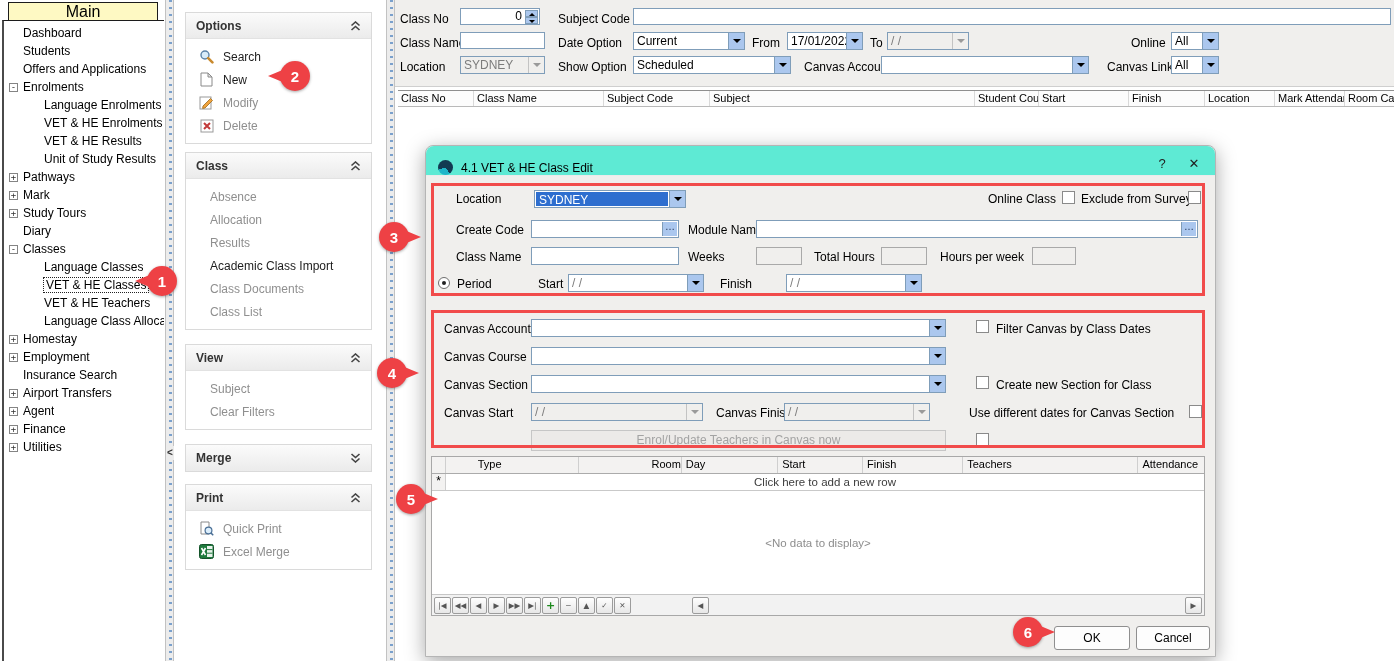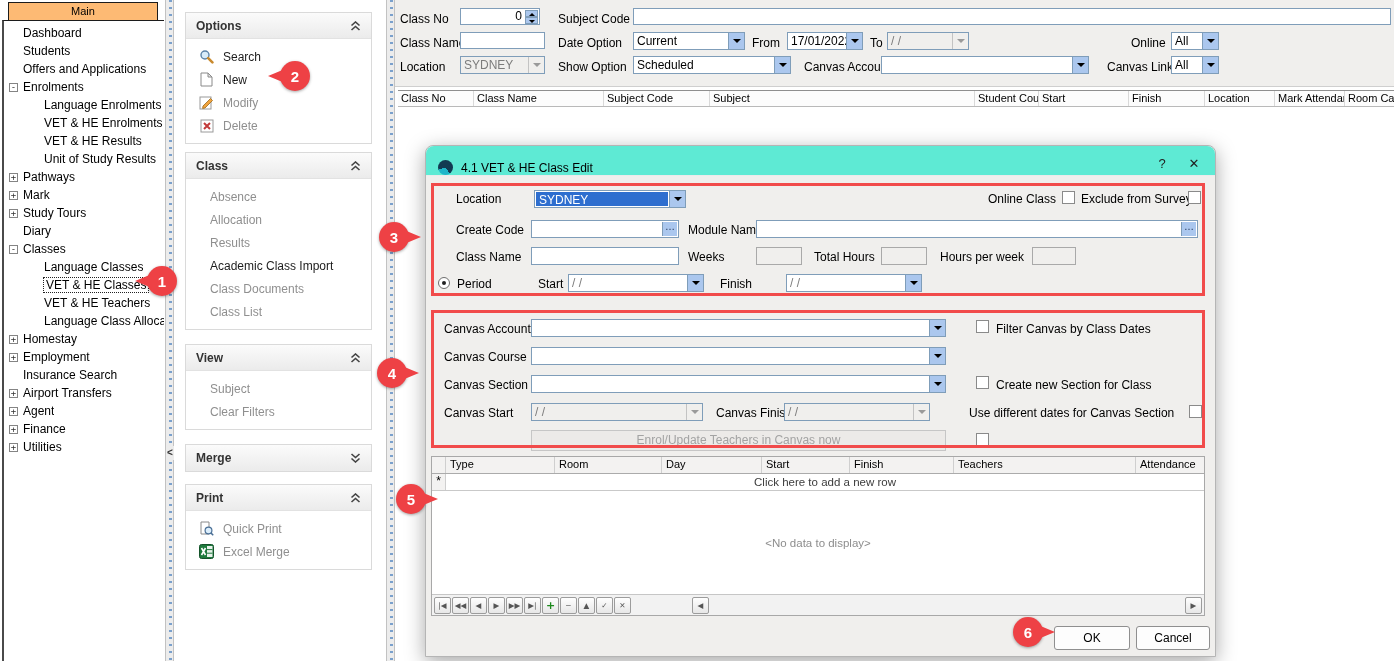--- a/index.html
+++ b/index.html
@@ -2,22 +2,22 @@
 <html><head>
 <meta charset="utf-8">
 <style>
   * { margin:0; padding:0; box-sizing:border-box; }
   html,body { width:1394px; height:661px; overflow:hidden; background:#fff;
     font-family:"Liberation Sans", sans-serif; font-size:12px; color:#000; }
 
   
   #sidebar { position:absolute; left:0; top:0; width:165px; height:661px; background:#fff; }
   #main-tab { position:absolute; left:8px; top:2px; width:150px; height:19px;
-    border:1px solid #1c1c1c; border-bottom:none; background:#fdba74;
-    text-align:center; line-height:17px; font-size:11px; }
+    border:1px solid #1c1c1c; border-bottom:none; background:#fef9c3;
+    text-align:center; line-height:17px; font-size:16px; }
   #tree-box { position:absolute; left:2px; top:20px; width:162px; height:641px;
     border-top:1px solid #1c1c1c; border-left:2px solid #4a4a4a; background:#fff; padding-top:3px; overflow:hidden; }
   .trow { height:18px; display:flex; align-items:center; white-space:nowrap; cursor:default; }
   .trow.l1 { padding-left:5px; }
   .trow.l2 { padding-left:40px; }
   .exp { width:9px; height:9px; border:1px solid #848484; background:#fff; margin-right:5px;
     font-size:9px; line-height:7px; text-align:center; color:#333; flex:0 0 9px;
     font-family:"DejaVu Sans Mono", monospace; }
   .exp.none { visibility:hidden; }
   .tlabel { overflow:hidden; }
@@ -537,22 +537,22 @@
   <span class="dlabel" style="left:543px;top:260px;">Use different dates for Canvas Section</span>
   <span class="cb" style="left:763px;top:259px;"></span>
 
   <div id="enrol-now-btn" style="left:105px;top:284px;width:415px;">Enrol/Update Teachers in Canvas now</div>
   <span class="cb" style="left:550px;top:287px;"></span>
   <span class="dlabel" style="left:602px;top:289px;margin-top:44px;">Enrol Teachers on Save</span>
 
   <div id="dgrid">
     <div id="dgrid-head">
       <span class="gc" style="width:14px;"></span>
-      <span class="gc" style="width:109px;">Type</span>
-      <span class="gc" style="width:107px;">Room</span>
+      <span class="gc" style="width:109px;margin-left:28px;">Type</span>
+      <span class="gc" style="width:107px;text-align:right;">Room</span>
       <span class="gc" style="width:100px;">Day</span>
       <span class="gc" style="width:88px;">Start</span>
       <span class="gc" style="width:104px;">Finish</span>
       <span class="gc" style="width:182px;">Teachers</span>
       <span class="gc" style="width:68px;border-right:none;">Attendance</span>
     </div>
     <div id="dgrid-new">
       <span class="mark">*</span>
       <span class="hint">Click here to add a new row</span>
     </div>

